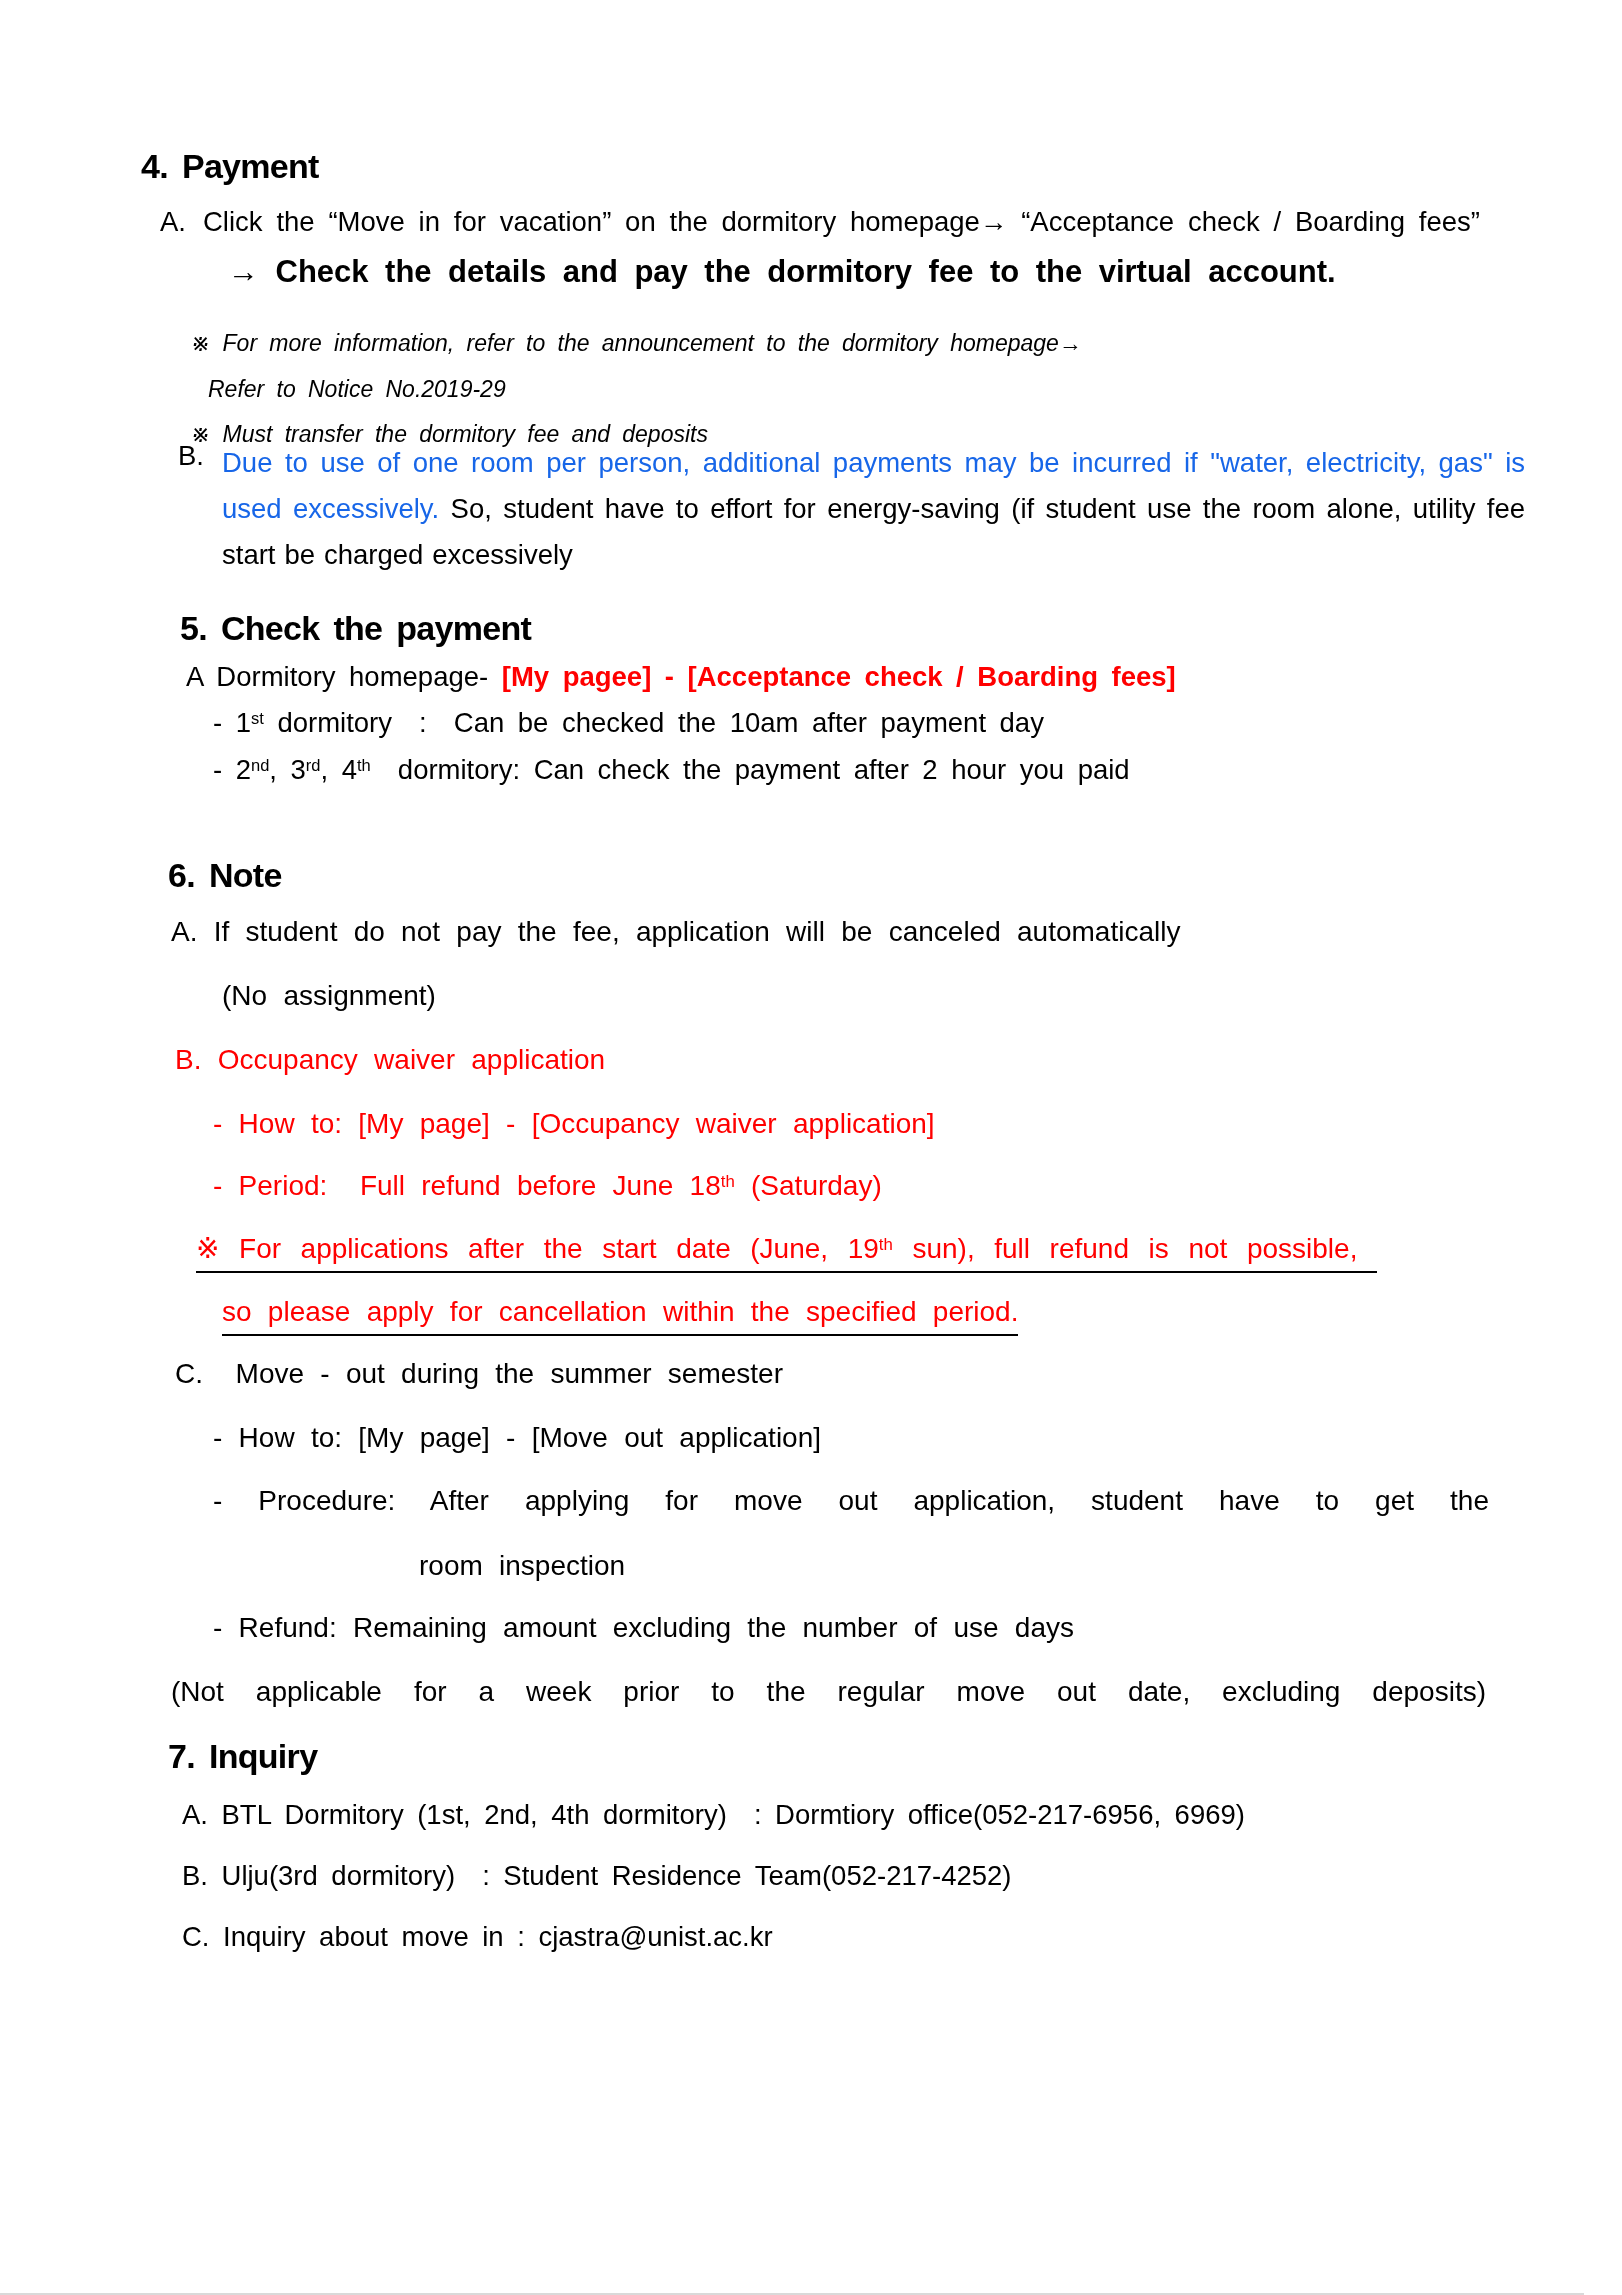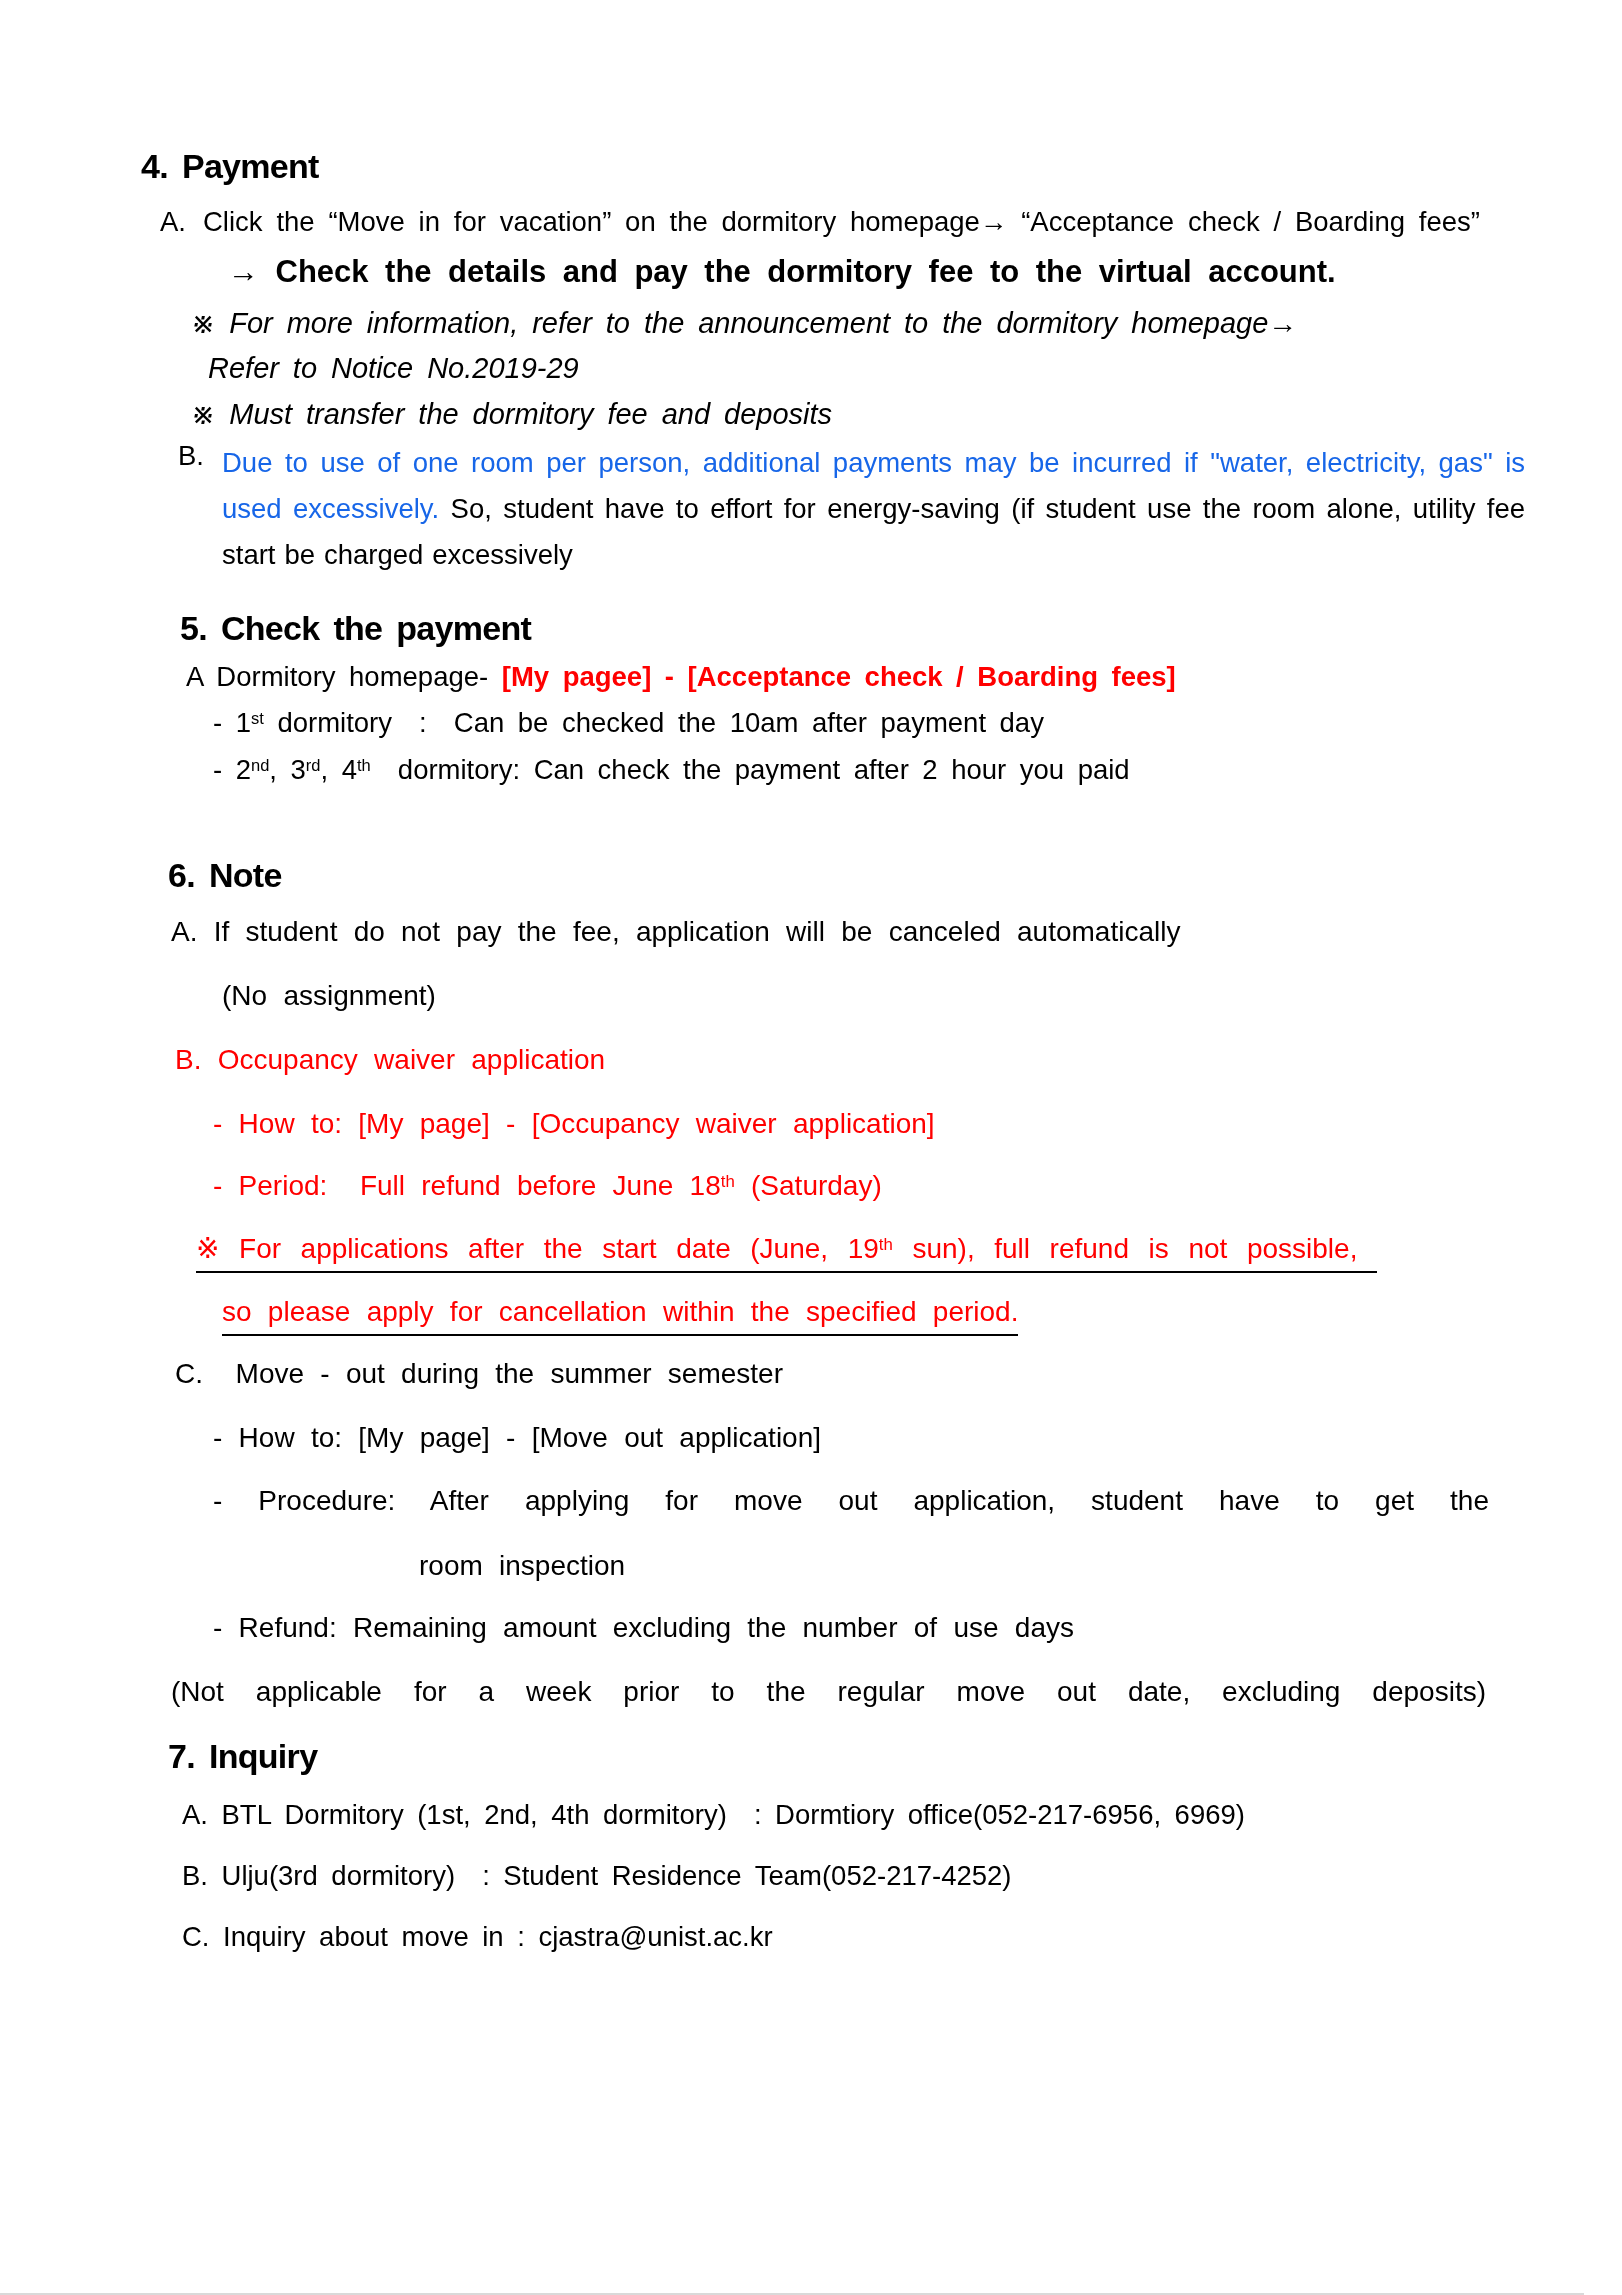--- a/index.html
+++ b/index.html
@@ -10,21 +10,21 @@
     font-family:"Liberation Sans","DejaVu Sans",sans-serif;
     color:#000;
     overflow:hidden;
   }
   .line{position:absolute;white-space:nowrap;}
   .wrap{white-space:normal;}
   .h{font-size:34px;font-weight:bold;letter-spacing:-0.7px;word-spacing:5.2px;}
   .t42{font-size:27.5px;word-spacing:5.9px;}
   .t45{font-size:28px;word-spacing:8.5px;}
   .boldline{font-size:31px;font-weight:bold;word-spacing:7.9px;}
-  .it{font-style:italic;font-size:29px;word-spacing:5.9px;}
+  .it{font-style:italic;font-size:23px;word-spacing:5.9px;margin-top:24px;}
   .blue{color:var(--blue,#1766e8);}
   .red{color:var(--red,#ff0000);}
   .redbold{color:var(--red,#ff0000);font-weight:bold;}
   .sup{font-size:60%;position:relative;top:-0.48em;}
   .ul{display:inline-block;border-bottom:2.6px solid #000;padding-bottom:5.9px;}
   .justlast{text-align:justify;text-align-last:justify;word-spacing:normal;white-space:normal;}
   .just{text-align:justify;word-spacing:1.3px;}
   .para{line-height:46px;}
   .bottom-edge{position:absolute;left:0;bottom:0;width:100%;height:2px;background:#d9d9d9;}
 </style>

